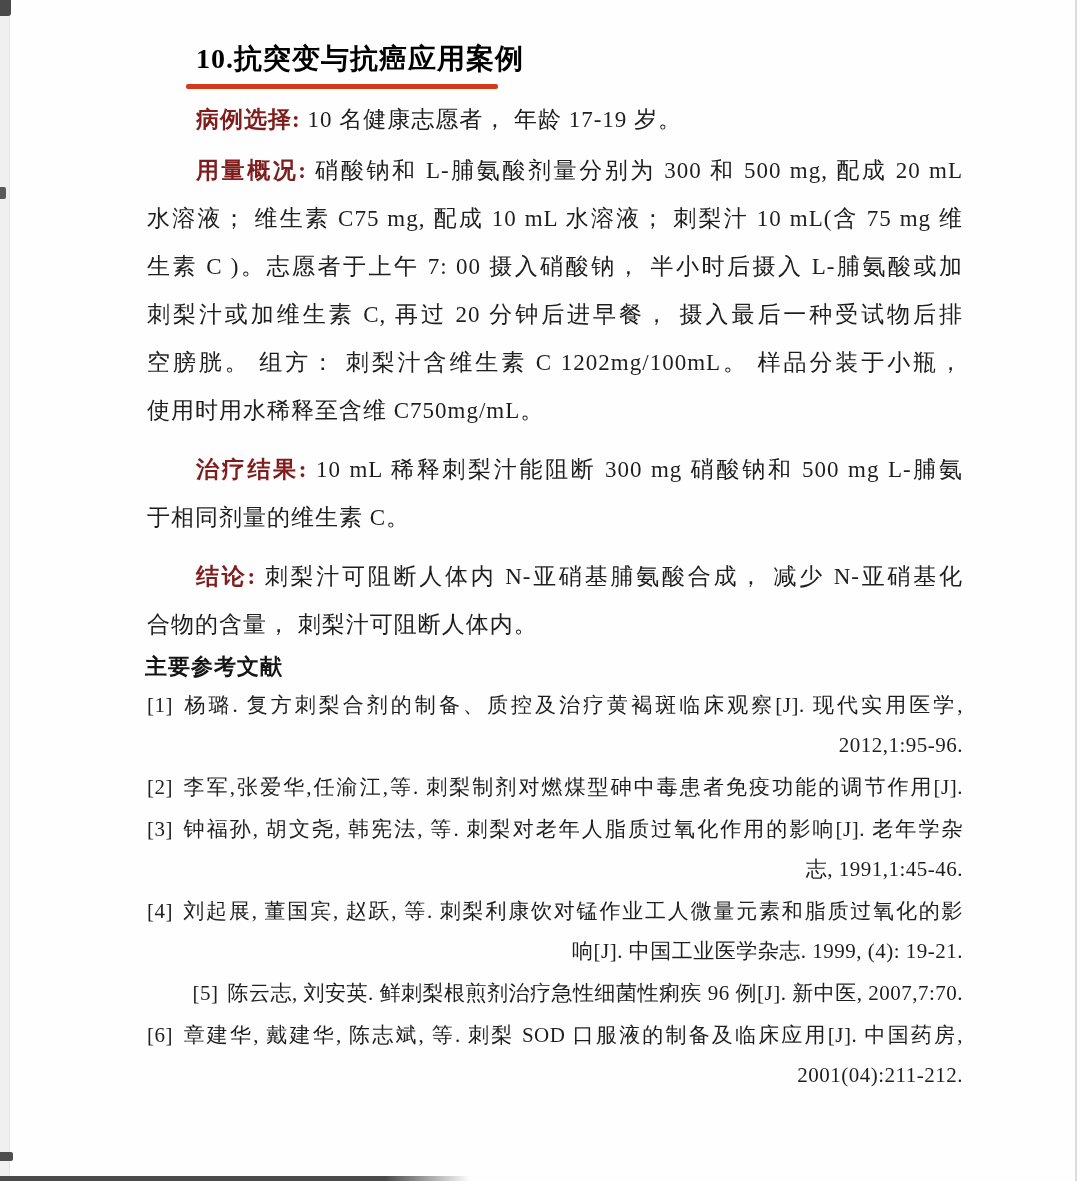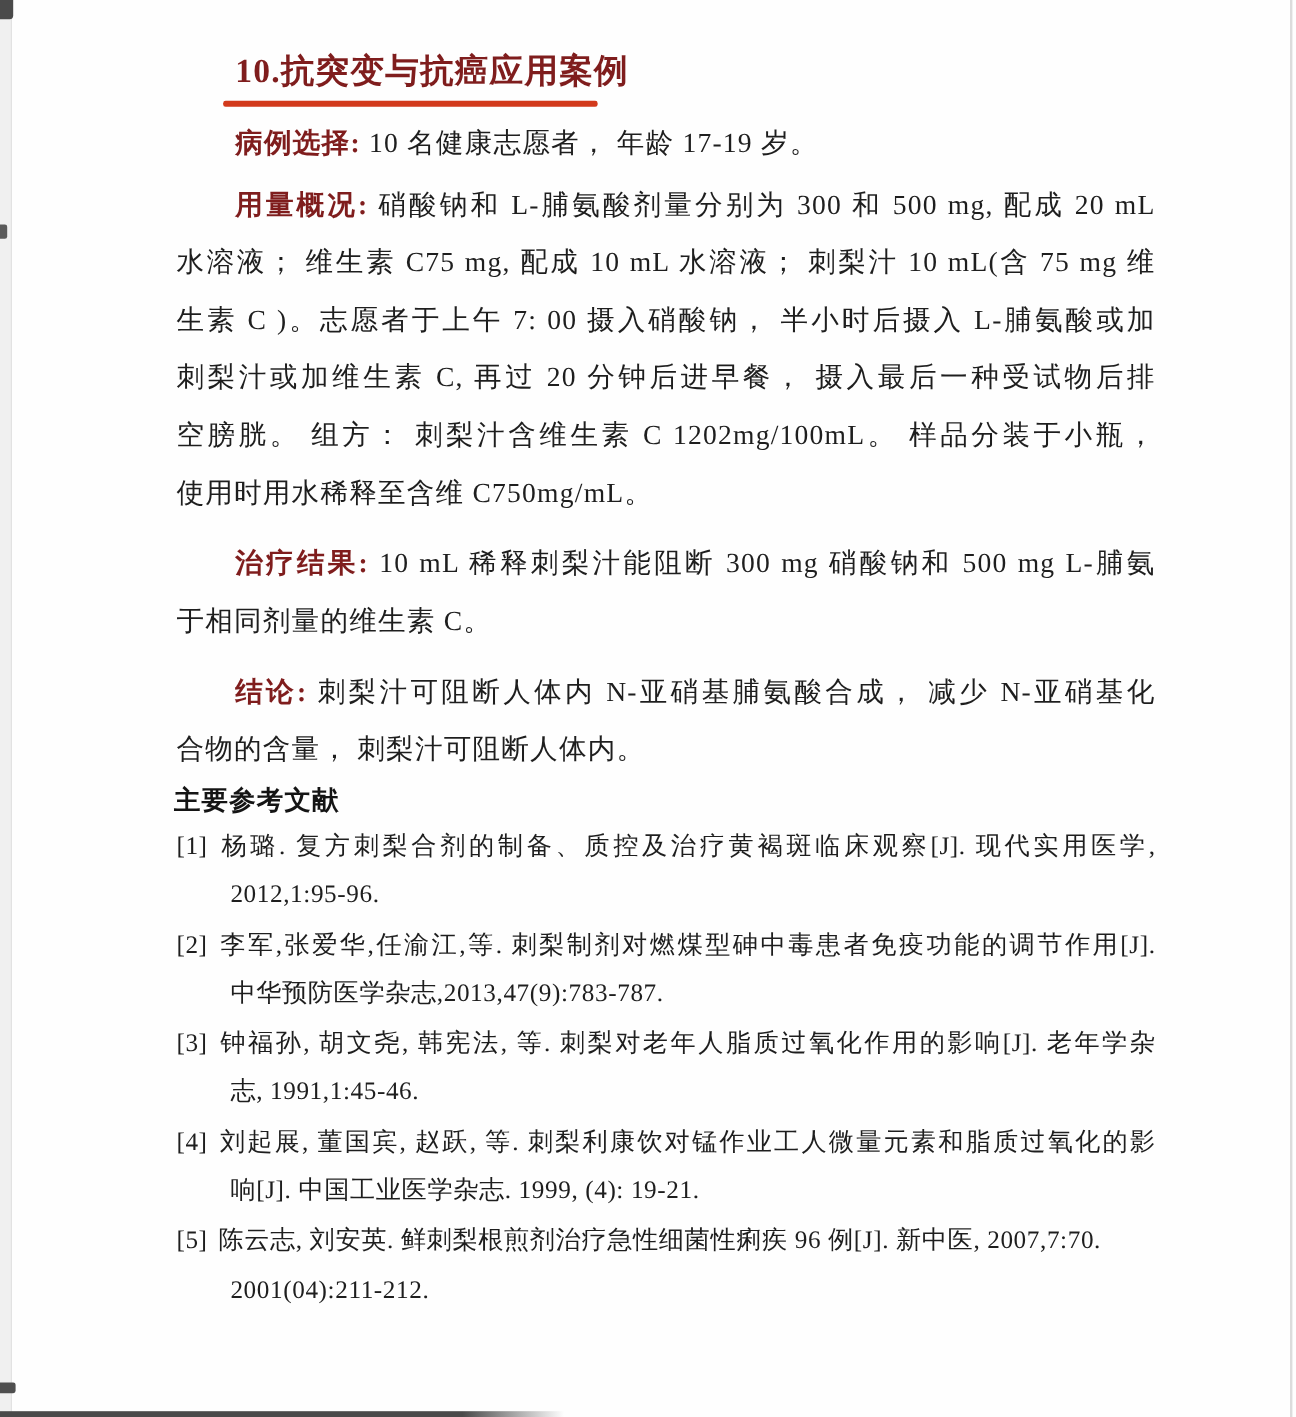--- a/index.html
+++ b/index.html
@@ -27,21 +27,21 @@
   .mark-c { position: absolute; left: 0; top: 1152px; width: 13px; height: 9px; background: #4f4f4f; border-radius: 0 2px 2px 0; }
   .mark-bottom {
     position: absolute; left: 0; top: 1176px; width: 470px; height: 5px;
     background: linear-gradient(90deg, #4a4a4a 82%, rgba(74,74,74,0) 100%);
   }
 
   
   .doc-title {
     position: absolute; left: 196px; top: 40px;
     font-size: 28px; font-weight: 700; letter-spacing: 1px;
-    color: #7f1d1d; white-space: nowrap;
+    color: #000000; white-space: nowrap;
   }
   .title-underline {
     position: absolute; left: 186px; top: 84px;
     width: 312px; height: 5px; border-radius: 2px;
   }
 
   
   .content {
     position: absolute; left: 147px; top: 96px; width: 816px;
   }
@@ -56,21 +56,21 @@
   .mt11 { margin-top: 11px; }
 
   
   .refs-heading {
     font-size: 22px; font-weight: 700; letter-spacing: 1px;
     line-height: 36px; height: 36px; margin-left: -2px; color: #141414;
   }
   .ref + .ref { margin-top: 2px; }
   .rline {
     font-size: 21px; line-height: 40px; height: 40px;
-    letter-spacing: 0.5px; white-space: nowrap; overflow: hidden;
+    letter-spacing: 0.5px; white-space: nowrap; overflow: hidden; text-align: right;
   }
   .rline.jl { white-space: normal; }
   .r2 { padding-left: 45px; }
   .rnum { display: inline-block; margin-right: 9px; }
 </style>
 </head>
 <body>
 
 <div class="page">
 
@@ -111,32 +111,32 @@
 
     <div class="refs-heading">主要参考文献</div>
 
     <div class="refs">
       <div class="ref">
         <div class="rline r1 jl"><span class="rnum">[1]</span><span>杨璐. 复方刺梨合剂的制备、质控及治疗黄褐斑临床观察[J]. 现代实用医学,</span></div>
         <div class="rline r2">2012,1:95-96.</div>
       </div>
       <div class="ref">
         <div class="rline r1 jl"><span class="rnum">[2]</span><span>李军,张爱华,任渝江,等. 刺梨制剂对燃煤型砷中毒患者免疫功能的调节作用[J].</span></div>
-        <div class="rline r2">中华预防医学杂志,2013,47(9):783-787.</div>
       </div>
       <div class="ref">
         <div class="rline r1 jl"><span class="rnum">[3]</span><span>钟福孙, 胡文尧, 韩宪法, 等. 刺梨对老年人脂质过氧化作用的影响[J]. 老年学杂</span></div>
         <div class="rline r2">志, 1991,1:45-46.</div>
       </div>
       <div class="ref">
         <div class="rline r1 jl"><span class="rnum">[4]</span><span>刘起展, 董国宾, 赵跃, 等. 刺梨利康饮对锰作业工人微量元素和脂质过氧化的影</span></div>
         <div class="rline r2">响[J]. 中国工业医学杂志. 1999, (4): 19-21.</div>
       </div>
       <div class="ref">
         <div class="rline r1"><span class="rnum">[5]</span><span>陈云志, 刘安英. 鲜刺梨根煎剂治疗急性细菌性痢疾 96 例[J]. 新中医, 2007,7:70.</span></div>
       </div>
       <div class="ref">
+        <div class="rline r1 jl"><span class="rnum">[6]</span><span>章建华, 戴建华, 陈志斌, 等. 刺梨 SOD 口服液的制备及临床应用[J]. 中国药房,</span></div>
         <div class="rline r2">2001(04):211-212.</div>
       </div>
     </div>
 
   </div>
 </div>
 
 </body></html>

